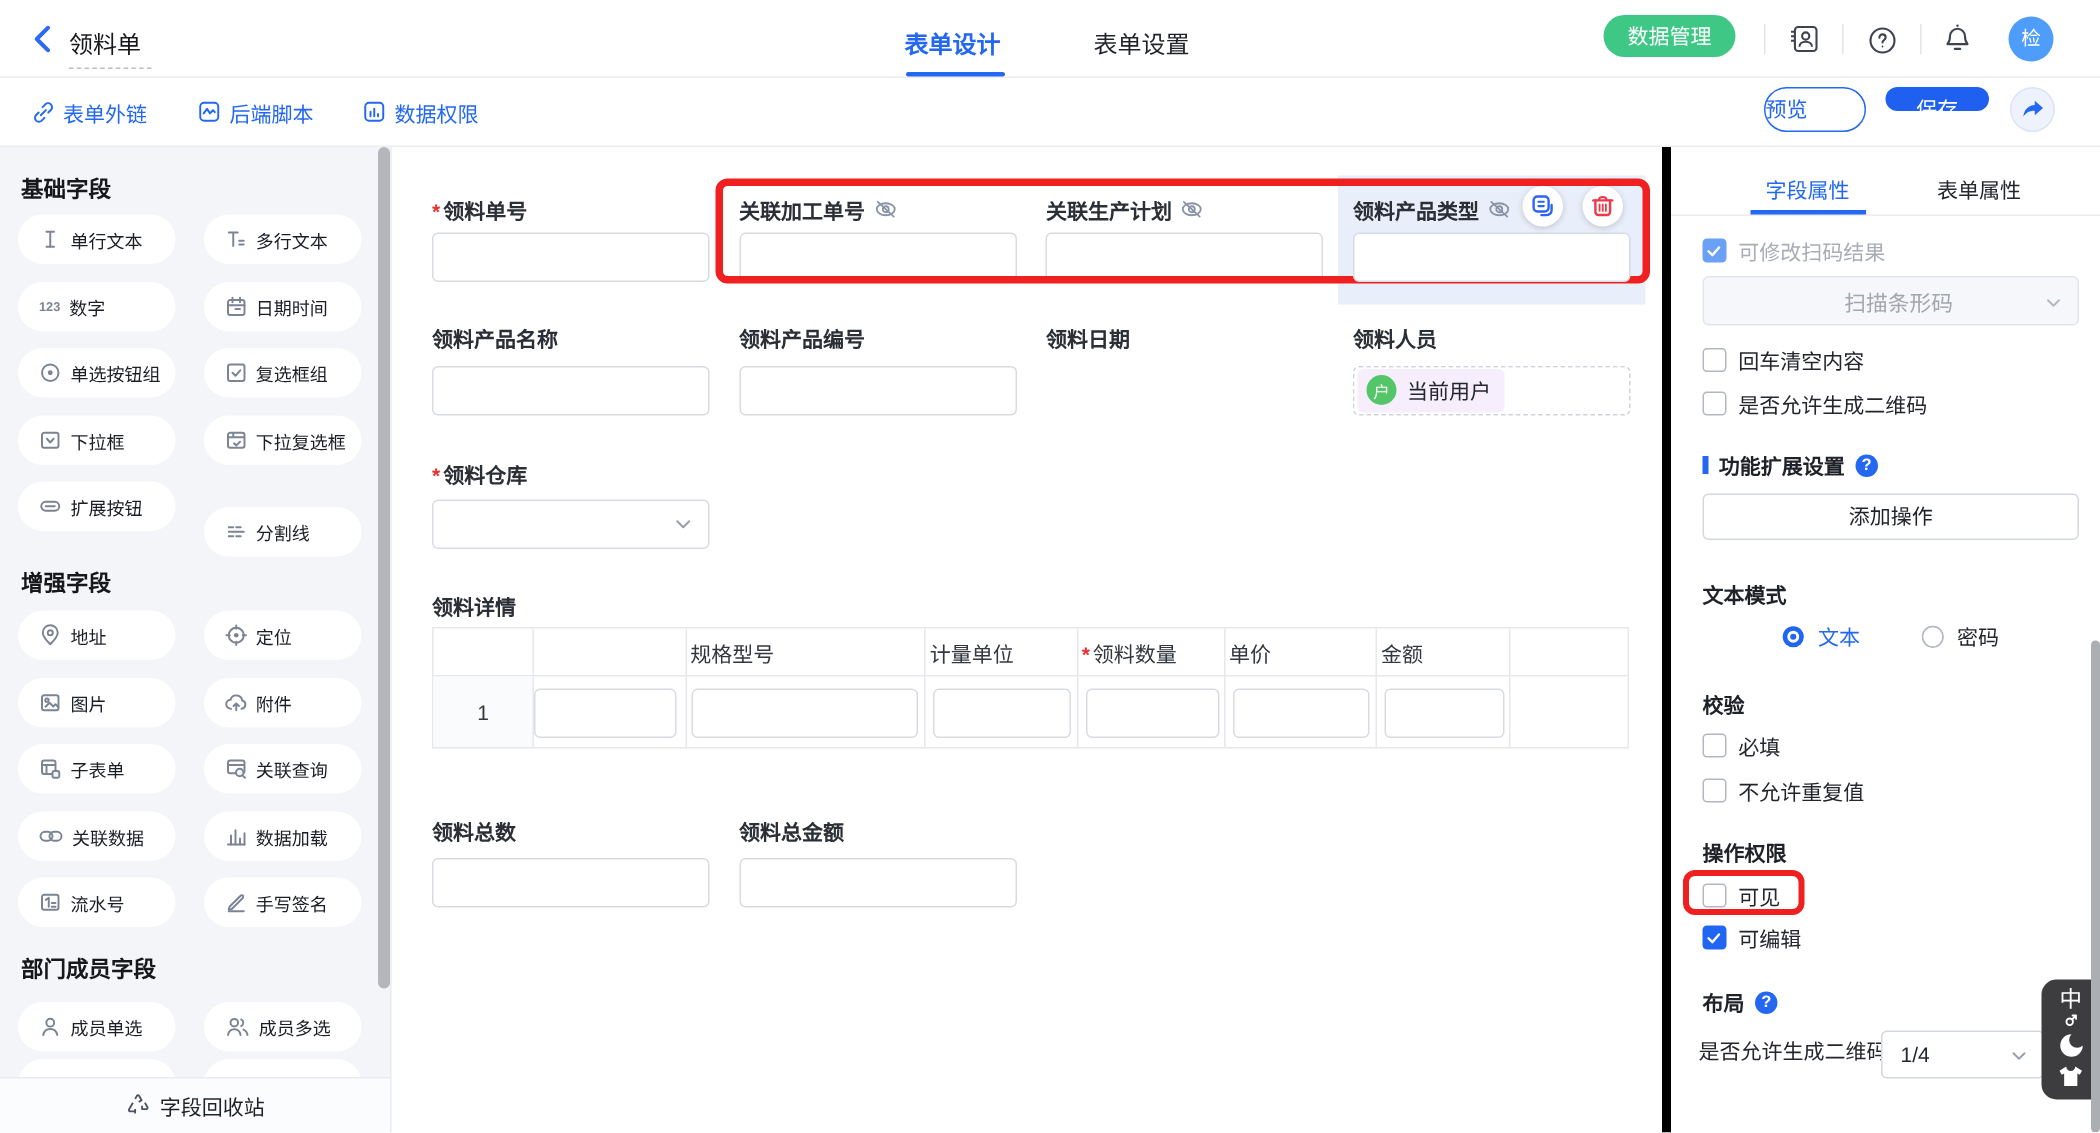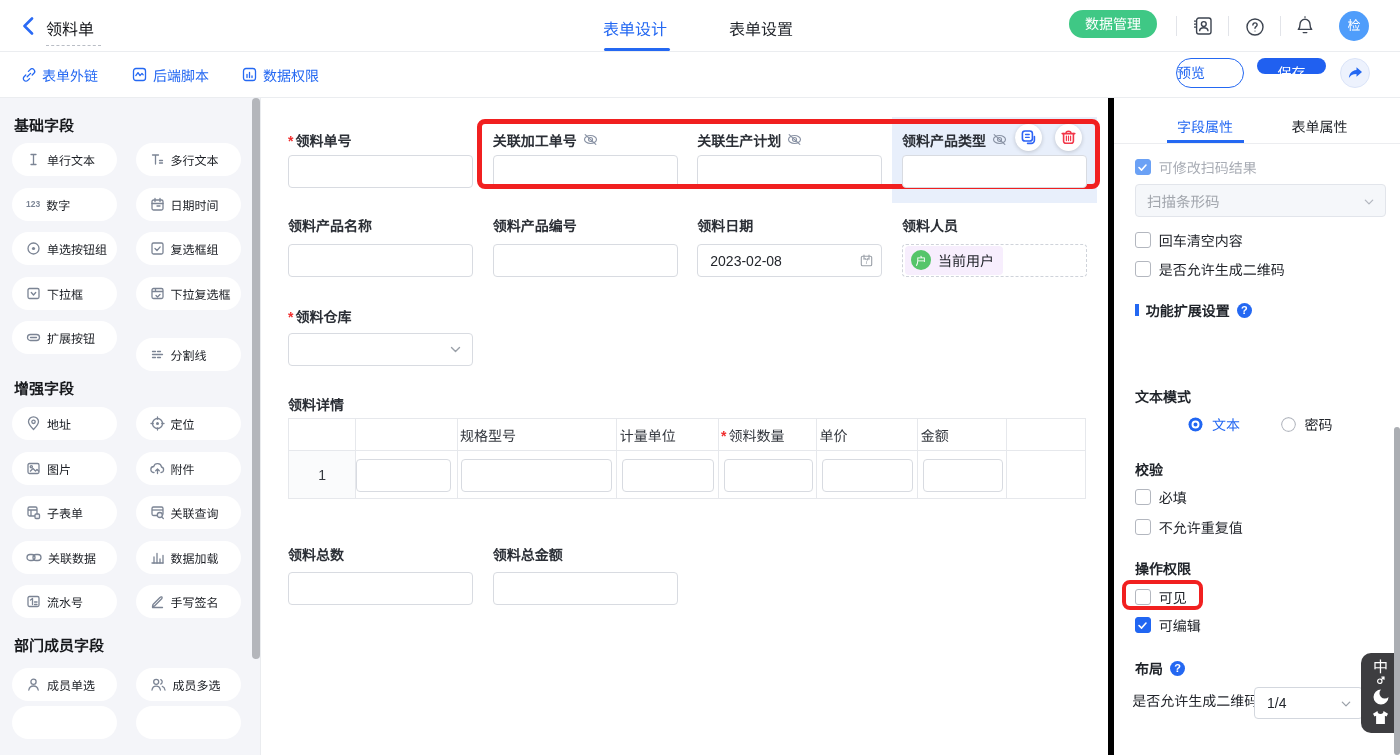--- a/index.html
+++ b/index.html
@@ -4,21 +4,21 @@
 <style>
 *{margin:0;padding:0;box-sizing:border-box;}
 html,body{width:1400px;height:755px;overflow:hidden;}
 body{font-family:"Liberation Sans",sans-serif;font-size:14px;color:#1f2329;background:#fff;position:relative;}
 .abs{position:absolute;}
 svg{display:block;}
 
 .topbar{position:absolute;left:0;top:0;width:1400px;height:52px;background:#fff;border-bottom:1px solid #ebedf0;z-index:30;}
 .back{position:absolute;left:21px;top:17px;}
 .title{position:absolute;left:46px;top:16px;font-size:16px;font-weight:500;color:#16181c;border-bottom:1px dashed #b9bdc5;padding-bottom:5px;padding-right:7px;}
-.tab1{position:absolute;left:603px;top:16px;font-size:16px;color:#2468f2;font-weight:400;}
+.tab1{position:absolute;left:603px;top:16px;font-size:16px;color:#2468f2;font-weight:700;}
 .tab2{position:absolute;left:729px;top:16px;font-size:16px;color:#1f2329;font-weight:500;}
 .tabline{position:absolute;left:604px;top:48px;width:66px;height:3px;background:#2468f2;border-radius:2px;}
 .greenbtn{position:absolute;left:1069px;top:10px;width:88px;height:28px;background:#3fc885;color:#fff;border-radius:14px;font-size:14px;text-align:center;line-height:28px;}
 .vsep{position:absolute;top:16px;width:1px;height:20px;background:#e2e4e9;}
 .avatar{position:absolute;left:1339px;top:11px;width:30px;height:30px;border-radius:50%;background:#4f9dfb;color:#fff;font-size:13px;text-align:center;line-height:30px;}
 
 .toolbar{position:absolute;left:0;top:52px;width:1400px;height:46px;background:#fff;border-bottom:1px solid #ebedf0;z-index:29;}
 .tlink{position:absolute;top:0;height:45px;display:flex;align-items:center;gap:6px;color:#2468f2;font-size:14px;}
 .btn-preview{position:absolute;left:1176px;top:6px;width:68px;height:30px;border:1px solid #2468f2;color:#2468f2;border-radius:15px;font-size:14px;line-height:28px;background:#fff;}
 .btn-save{position:absolute;left:1257px;top:6px;width:69px;height:16px;background:#2060f0;color:#fff;border-radius:15px;font-size:14px;text-align:center;line-height:30px;}
@@ -298,20 +298,29 @@
 <div class="pill" style="left:135.5px;top:570px;">
       <svg width="17" height="15" viewBox="0 0 17 15" fill="none" stroke="#7b8494" stroke-width="1.3">
         <circle cx="6.2" cy="4.8" r="2.5"></circle>
         <path d="M2 13c.4-2.5 2.1-3.9 4.2-3.9s3.8 1.4 4.2 3.9" stroke-linecap="round"></path>
         <path d="M10.8 2.6a2.5 2.5 0 0 1 0 4.5M12.3 9.4c1.5.5 2.4 1.7 2.7 3.6" stroke-linecap="round"></path>
       </svg>
       <span>成员多选</span>
     </div>
 <div class="pill" style="left:12px;top:608px;"></div>
 <div class="pill" style="left:135.5px;top:608px;"></div>
+<div class="sfoot">
+      <svg width="16" height="16" viewBox="0 0 16 16" fill="none" stroke="#4a5160" stroke-width="1.2" stroke-linejoin="round">
+        <path d="M6.1 3.6 7.3 1.5a0.8 0.8 0 0 1 1.4 0l1.7 3-1.9 1.1"></path>
+        <path d="M12.6 6.2l1.7 3a0.8 0.8 0 0 1-.7 1.2h-2.9V8.2"></path>
+        <path d="M4.6 6.2 2 10.7a0.8 0.8 0 0 0 .7 1.2h3.4"></path>
+        <path d="M6.1 13.4v-3"></path>
+      </svg>
+      <span>字段回收站</span>
+    </div>
 <div class="sscroll"></div>
 </div>
 
 <div class="canvas">
 <div class="flabel" style="left:26px;top:31.5px;">
       <span><span class="req">*</span>领料单号</span>
     </div>
 <div class="finput" style="left:26px;top:57px;width:185px;"></div>
 <div class="flabel" style="left:230.7px;top:31.5px;">
       <span>关联加工单号</span>
@@ -360,28 +369,20 @@
 <div class="flabel" style="left:26px;top:117px;">
       <span>领料产品名称</span>
     </div>
 <div class="finput" style="left:26px;top:146px;width:185px;"></div>
 <div class="flabel" style="left:230.7px;top:117px;">
       <span>领料产品编号</span>
     </div>
 <div class="finput" style="left:230.7px;top:146px;width:185px;"></div>
 <div class="flabel" style="left:435.3px;top:117px;">
       <span>领料日期</span>
-    </div>
-<div class="finput" style="left:435.3px;top:146px;width:185px;display:flex;align-items:center;justify-content:space-between;padding:0 8px 0 12px;">
-      <span style="font-size:14px;color:#23262c;">2023-02-08</span>
-      <svg width="13" height="13" viewBox="0 0 13 13" fill="none" stroke="#9aa0a8" stroke-width="1.1">
-        <rect x="1.3" y="2.3" width="10.4" height="9.4" rx="1.3"></rect>
-        <path d="M4 1v2.6M9 1v2.6M3.7 4.9h2M7.3 4.9h2" stroke-linecap="round"></path>
-        <text x="6.6" y="10.3" font-size="6.5" text-anchor="middle" fill="#9aa0a8" stroke="none" font-family="Liberation Sans">7</text>
-      </svg>
     </div>
 <div class="flabel" style="left:640px;top:117px;">
       <span>领料人员</span>
     </div>
 <div class="finput" style="left:640px;top:146px;width:185px;border:1px dashed #cfd3da;"></div>
 <div class="chip" style="left:643px;top:147.5px;width:98px;height:29px;">
       <span class="gav">户</span>
       <span>当前用户</span>
     </div>
 <div class="flabel" style="left:26px;top:207.5px;">
@@ -445,39 +446,40 @@
 <div class="rtabline"></div>
 <div class="rtabborder"></div>
 <div class="cbrow" style="left:20.8px;top:59px;color:#a9adb5;">
       <span class="cb dis" style="display:flex;align-items:center;justify-content:center;">
         <svg width="11" height="11" viewBox="0 0 11 11">
           <path d="M2 5.5l2.6 2.6L9 3" stroke="#fff" stroke-width="1.6" fill="none" stroke-linecap="round" stroke-linejoin="round"></path>
         </svg>
       </span>
       <span>可修改扫码结果</span>
     </div>
-<div class="rsel" style="left:21px;top:86px;width:250.5px;height:33px;">
+<div class="rsel" style="left:21px;top:86px;width:250.5px;height:33px;justify-content:center;">
       <span>扫描条形码</span>
       <svg style="position:absolute;right:10px;top:11px;" width="12" height="12" viewBox="0 0 13 13" fill="none" stroke="#b3b7bf" stroke-width="1.4" stroke-linecap="round" stroke-linejoin="round">
         <path d="M2.5 4.5 6.5 8.5 10.5 4.5"></path>
       </svg>
     </div>
 <div class="cbrow" style="left:20.8px;top:131.5px;">
       <span class="cb"></span>
       <span>回车清空内容</span>
     </div>
 <div class="cbrow" style="left:20.8px;top:160.5px;">
       <span class="cb"></span>
       <span>是否允许生成二维码</span>
     </div>
 <div class="sect" style="left:20.8px;top:202px;">
       <span class="bluebar"></span>
       <span>功能扩展设置</span>
       <span class="qmark">?</span>
     </div>
+<div class="addbtn">添加操作</div>
 <div class="sect" style="left:21px;top:288px;">
       <span>文本模式</span>
     </div>
 <div class="cbrow" style="left:74px;top:316px;color:#2468f2;gap:9px;">
       <svg class="radio" viewBox="0 0 17 17" width="17" height="17">
         <circle cx="8.5" cy="8.5" r="8" fill="#2166f2"></circle>
         <circle cx="8.5" cy="8.5" r="3.4" fill="none" stroke="#fff" stroke-width="2.2"></circle>
       </svg>
       <span>文本</span>
     </div>

